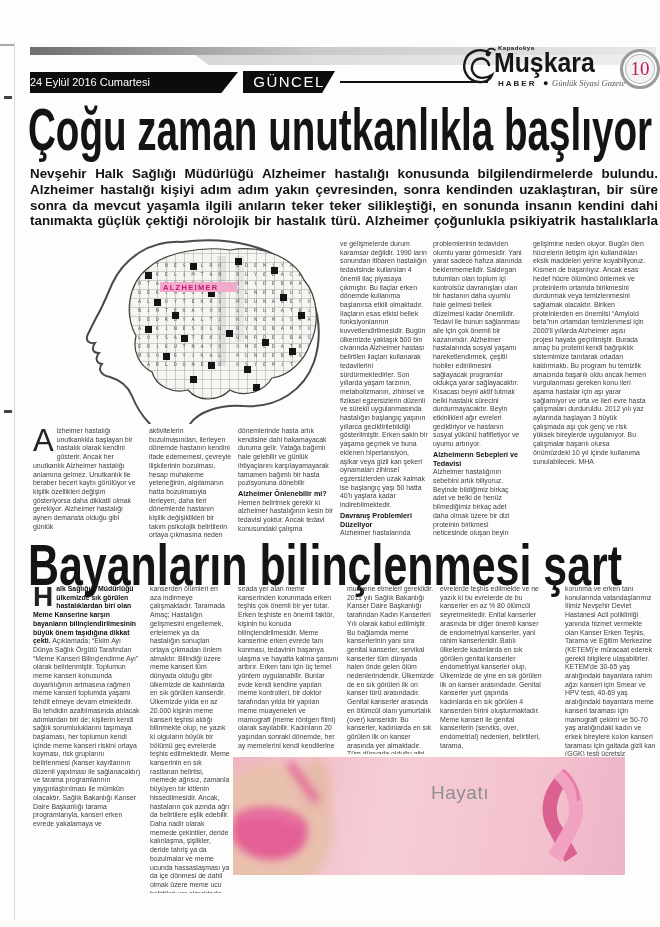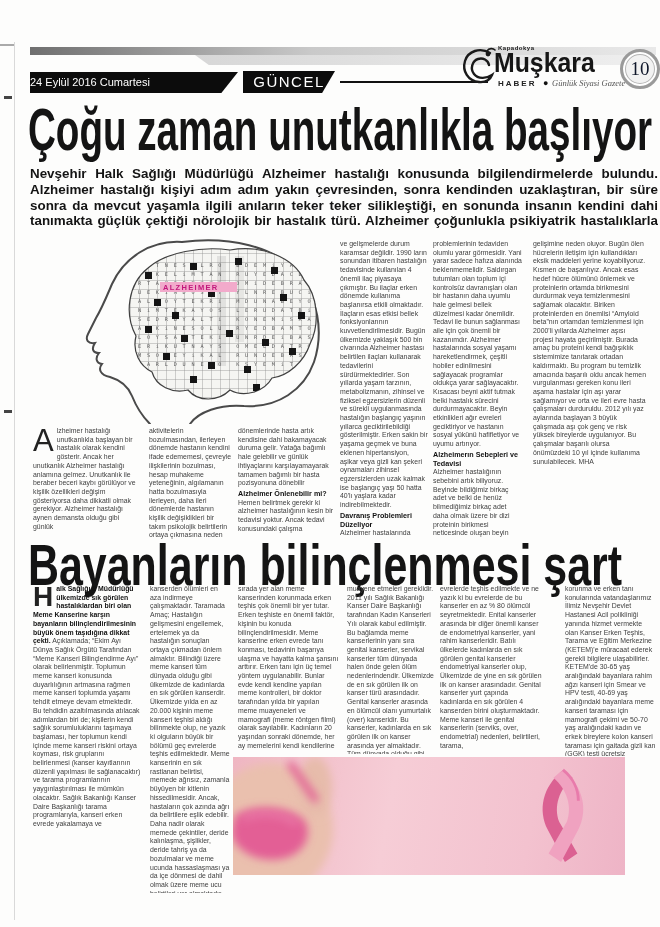--- a/index.html
+++ b/index.html
@@ -28,21 +28,21 @@
   .m-logo .icon{position:absolute;left:0;top:2px;}
   .brand-top{position:absolute;left:38px;top:0;font-size:6px;font-weight:bold;letter-spacing:.5px;color:#222;}
   .brand-name{position:absolute;left:34px;top:3px;font-size:27px;font-weight:bold;color:#161616;
               transform:scaleX(.92);transform-origin:left;white-space:nowrap;}
   .brand-sub{position:absolute;left:38px;top:34px;font-size:8px;font-weight:bold;letter-spacing:2px;color:#222;}
   .brand-dot{position:absolute;left:83px;top:33px;font-size:9px;color:#111;}
   .brand-tag{position:absolute;left:92px;top:33px;font-size:8.5px;color:#555;
              font-family:"Liberation Serif", serif;font-style:italic;white-space:nowrap;}
   .m-pagenum{position:absolute;left:620px;top:49px;width:34px;height:34px;border-radius:50%;
              border:3px solid #9a9a9a;box-shadow:inset 0 0 0 2px #fff,inset 0 0 0 3px #b5b5b5;
-             text-align:center;line-height:34px;font-family:"Liberation Serif",serif;font-size:19px;color:#0f172a;background:#f2f2f2;}
+             text-align:center;line-height:34px;font-family:"Liberation Serif",serif;font-size:19px;color:#be185d;background:#f2f2f2;}
 
   
   .hl{position:absolute;left:28px;}
   .hl text{fill:#141414;font-family:"Liberation Sans",sans-serif;font-weight:bold;}
   .hl1{top:96px;}
   .hl2{top:533px;}
 
   .lead{position:absolute;left:30px;top:166px;width:628px;height:64px;overflow:hidden;
         font-size:13.4px;line-height:15.8px;font-weight:bold;color:#141414;text-align:justify;}
 
@@ -225,20 +225,21 @@
             <feGaussianBlur stdDeviation="4"></feGaussianBlur>
           </filter>
         </defs>
       <ellipse cx="38" cy="72" rx="62" ry="66" fill="#eac0ae" filter="url(#soft)"></ellipse>
       <ellipse cx="82" cy="30" rx="17" ry="30" fill="#e7bcab" filter="url(#soft)"></ellipse>
       <path d="M2,58 C20,46 58,48 72,64 C80,80 70,98 48,102 C24,106 2,94 -2,76 Z" fill="#e35f95" filter="url(#soft)"></path>
       <path d="M58,8 L82,42" stroke="#e35f95" stroke-width="7" stroke-linecap="round" filter="url(#soft)"></path>
       <path d="M10,62 C26,54 52,56 64,68" stroke="#ef8cb4" stroke-width="3" fill="none" filter="url(#soft)"></path>
     </svg>
     <div class="photo-text">
+      <div>Hayatı</div>
     </div>
     <svg class="photo-ribbon" width="96" height="108" viewBox="0 0 100 110">
       <path d="M50,6 C28,24 24,48 34,68 L52,102 L65,93 L46,60 C40,44 46,26 60,14 Z" fill="#db6192"></path>
       <path d="M50,6 C72,24 76,48 66,68 L48,102 L35,93 L54,60 C60,44 54,26 40,14 Z" fill="#f0a2c0"></path>
       <path d="M50,6 C60,14 66,26 66,38" fill="none" stroke="#e87bab" stroke-width="3"></path>
     </svg>
   </div>
 
 </div>
 

